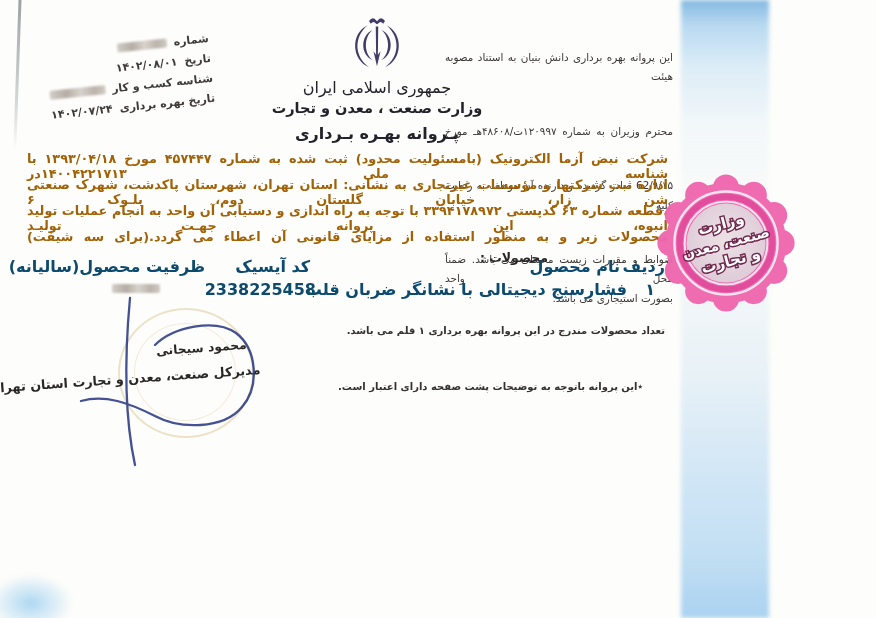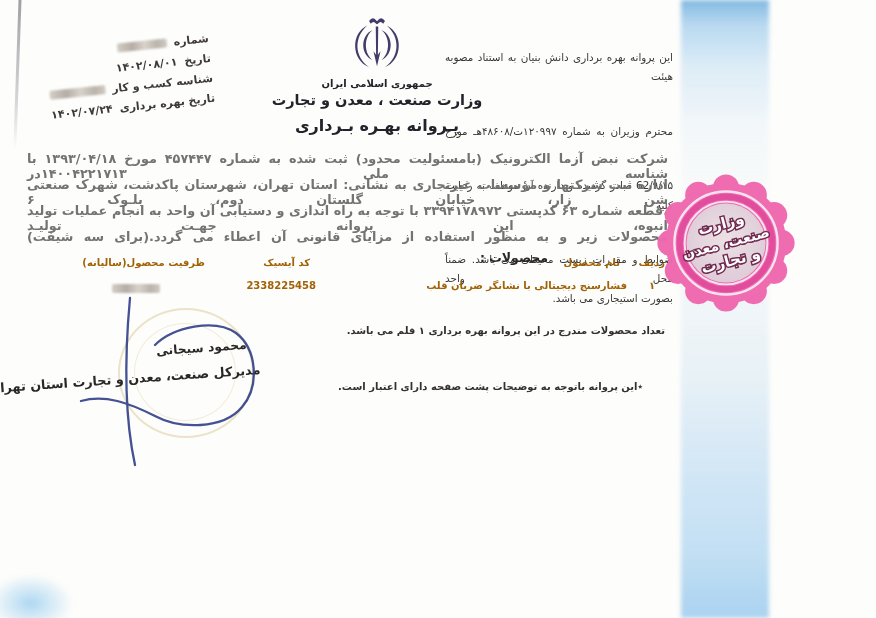--- a/index.html
+++ b/index.html
@@ -41,42 +41,42 @@
     display:inline-block; height:9px; border-radius:2px;
     background:linear-gradient(90deg,#c9c2ba,#a39a91 30%,#cfc8c0 55%,#aba299 80%,#c5beb6);
     filter:blur(1.3px); opacity:.8;
   }
   
   .header-block{
     position:absolute; left:252px; top:12px; width:250px;
     text-align:center; direction:rtl; color:#23212a;
   }
   .emblem{display:block; margin:2px auto 2px;}
-  .country{font-size:10px; font-weight:700; letter-spacing:.3px;}
+  .country{font-size:16px; font-weight:400; letter-spacing:.3px;}
   .ministry{font-size:14.5px; font-weight:700; margin-top:3px;}
   .doc-title{font-size:16px; font-weight:700; margin-top:8px; letter-spacing:1px;}
   
   .knote{
     position:absolute; left:445px; top:13px; width:228px;
     direction:rtl; font-size:10.4px; line-height:19.4px; color:#3a3734; font-weight:500;
   }
   .knote .jl{text-align:justify; text-align-last:justify;margin-top:35px;}
   .knote .last{text-align:right;}
   
   .bline{
     position:absolute; left:27px; width:641px;
-    direction:rtl; font-size:12.8px; font-weight:700; color:#737373;
+    direction:rtl; font-size:12.8px; font-weight:700; color:#a16207;
     text-align:justify; text-align-last:justify; white-space:normal;
   }
   .products-label{
     position:absolute; right:328px; top:242px;
     direction:rtl; font-size:12.5px; font-weight:700;margin-top:8px;
   }
   
-  .tcell{position:absolute; direction:rtl; font-size:10px; font-weight:700; white-space:nowrap; color:#a16207;}
+  .tcell{position:absolute; direction:rtl; font-size:16px; font-weight:700; white-space:nowrap; color:#0c4a6e;}
   
   .note{position:absolute; direction:rtl; font-size:10px; font-weight:700; color:#33302d; white-space:nowrap;text-align:center;}
   
   .ghost-stamp{
     position:absolute; left:118px; top:308px; width:132px; height:126px;
     border:2px solid rgba(198,172,92,.32); border-radius:50%;
   }
   .ghost-stamp .inner{
     position:absolute; left:14px; top:13px; width:100px; height:96px;
     border:1.5px solid rgba(198,172,92,.2); border-radius:50%;

